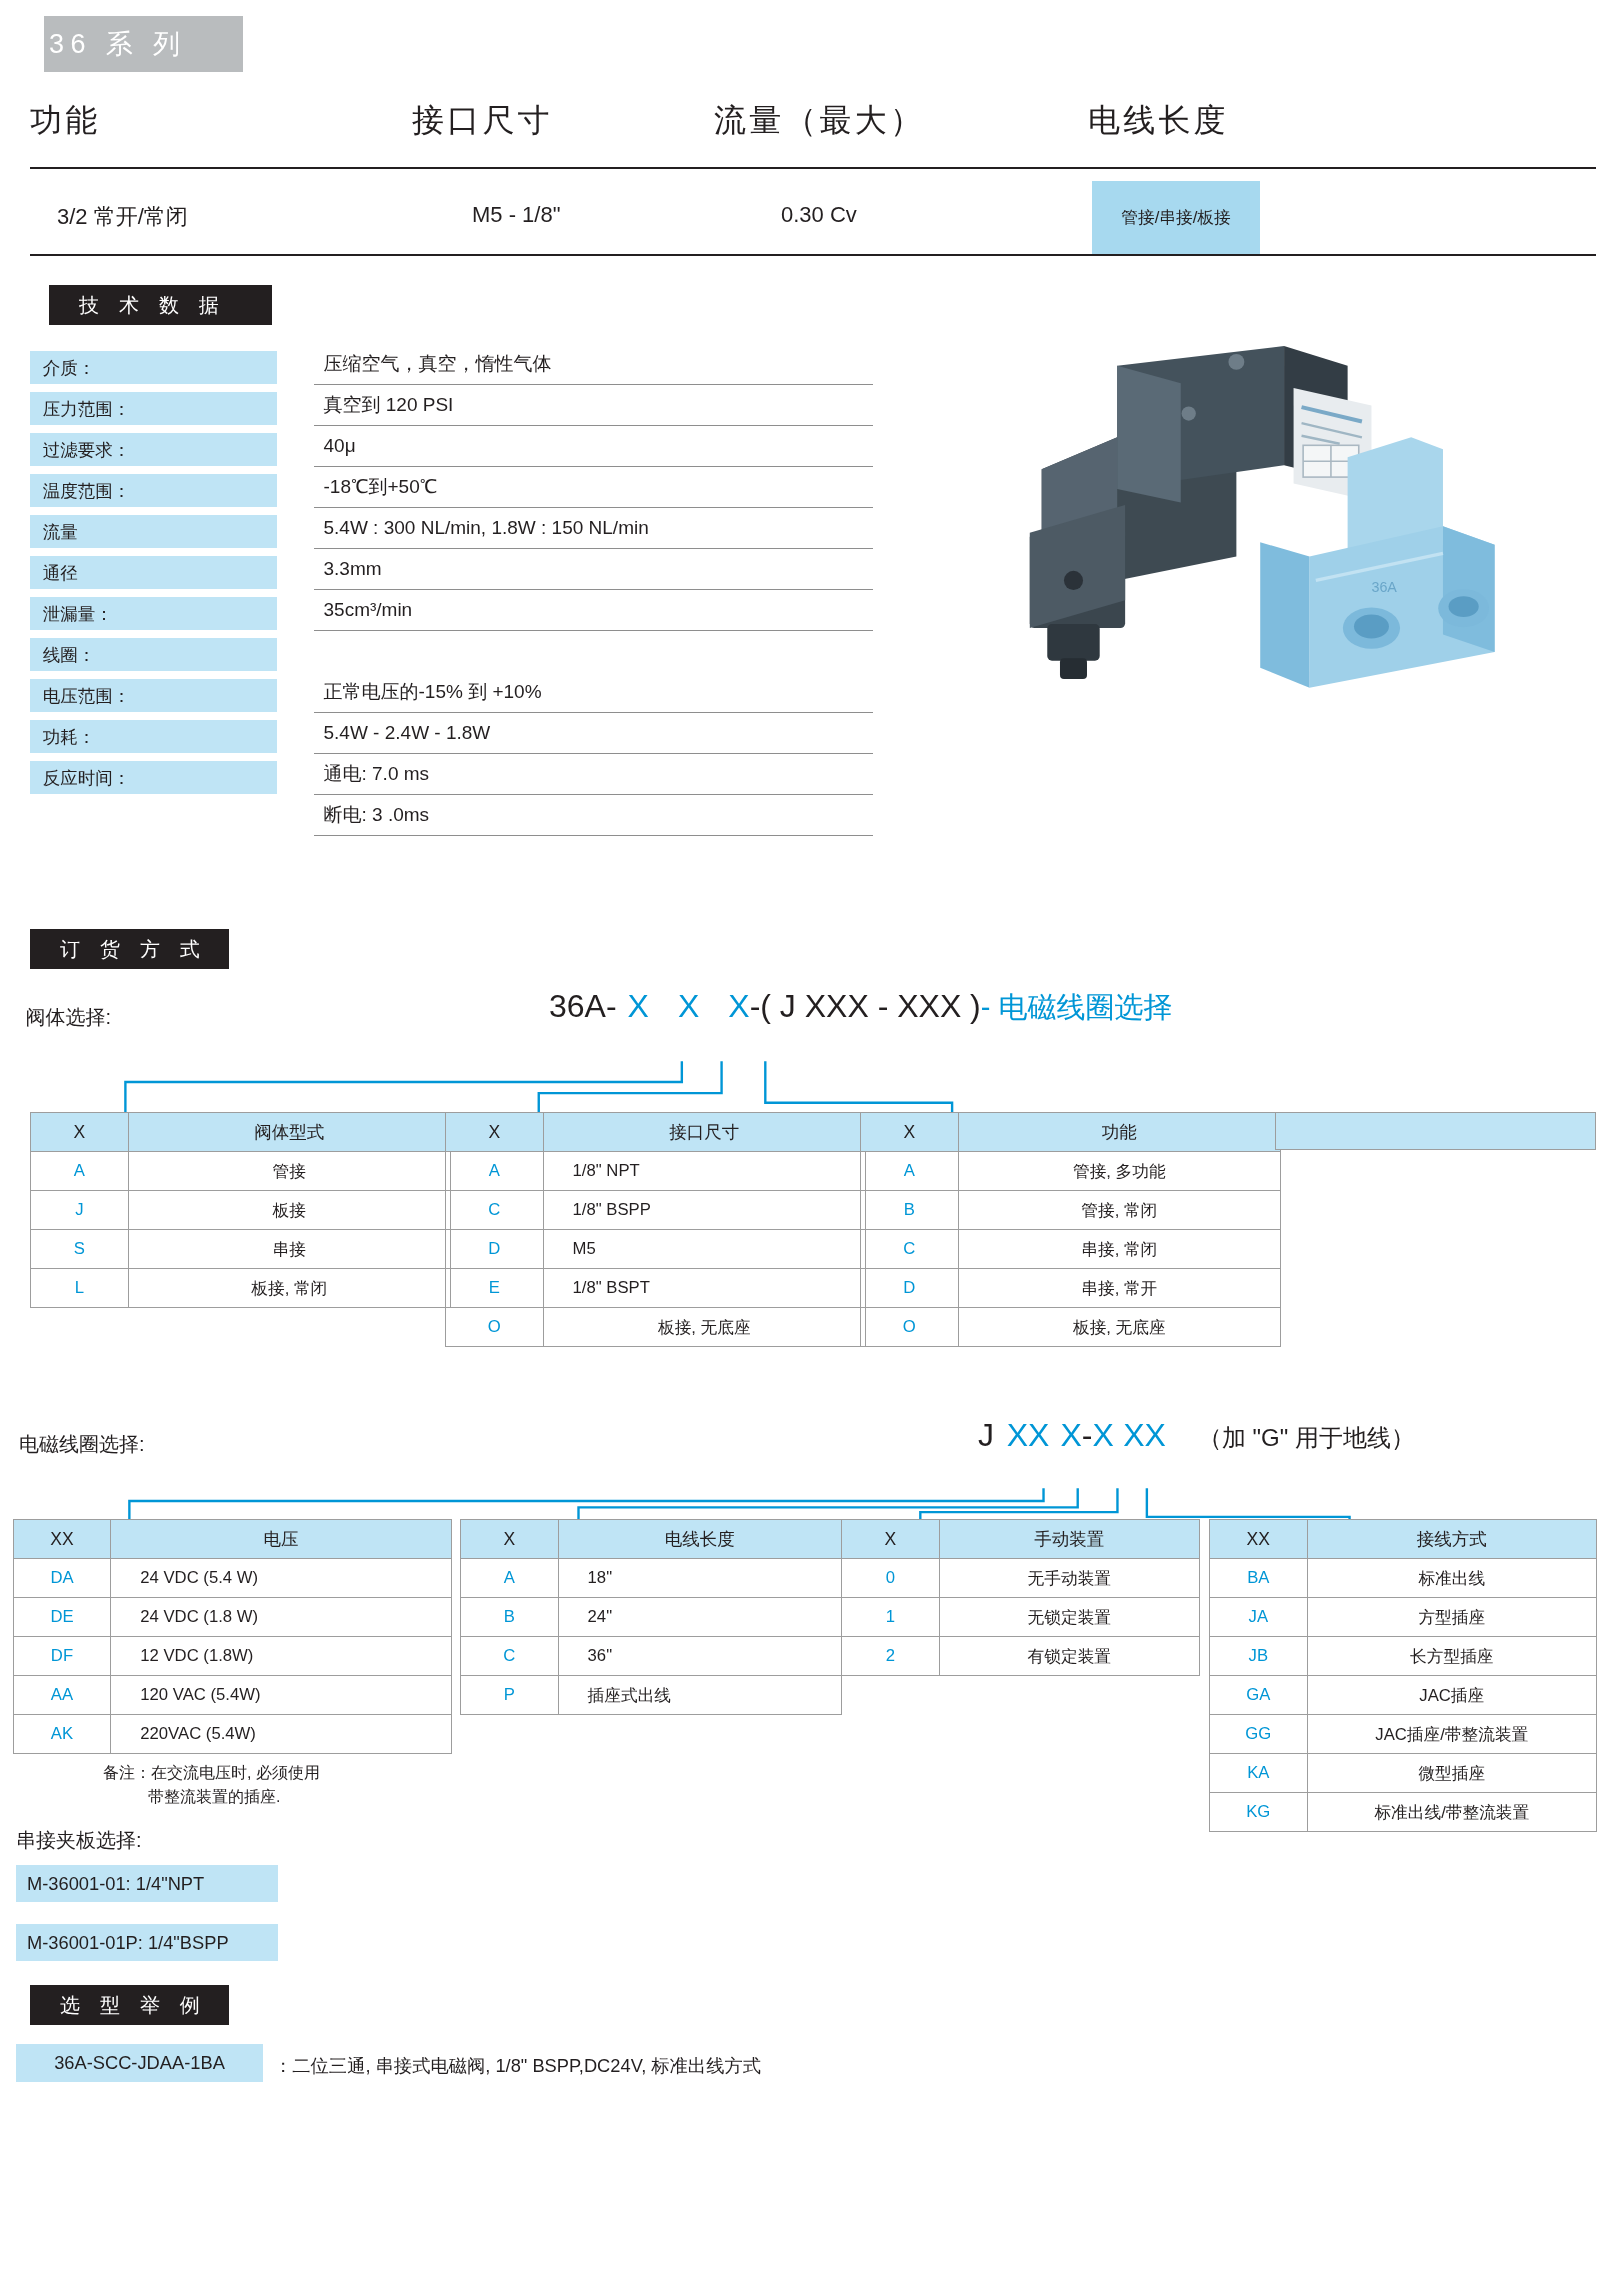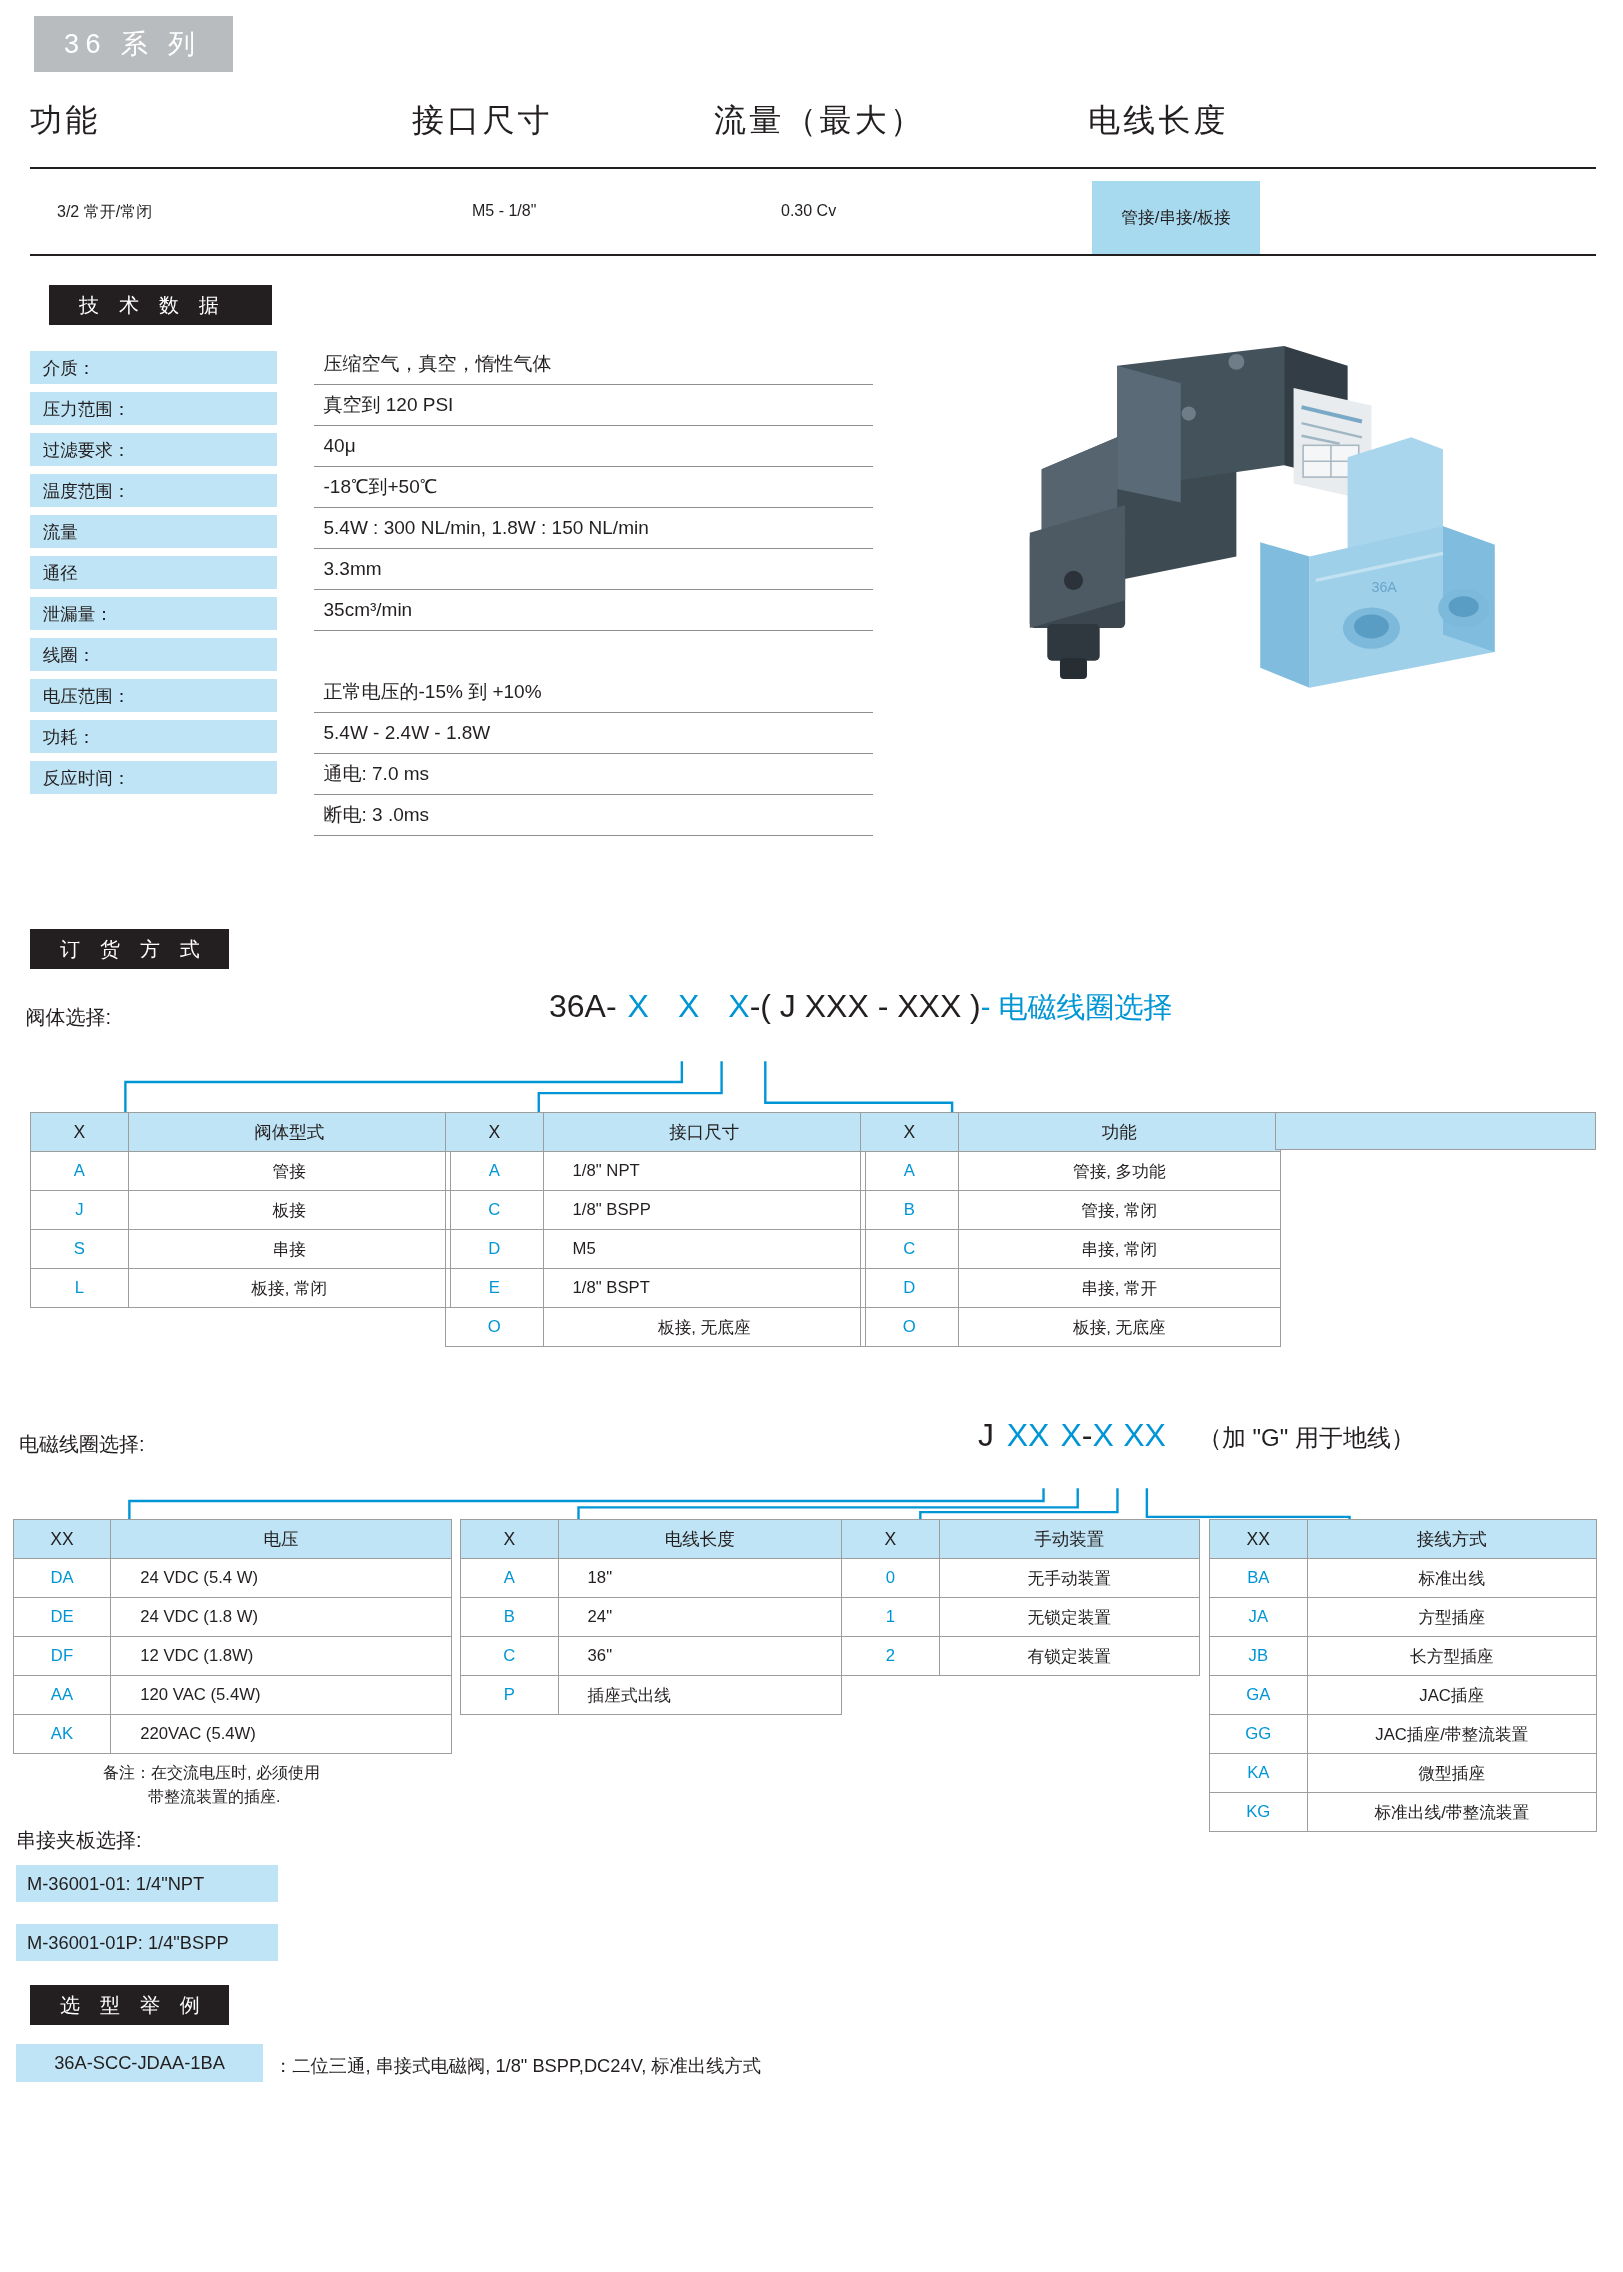--- a/index.html
+++ b/index.html
@@ -12,28 +12,28 @@
   }
   .page{
     position:relative;
     width:1624px;
     height:2273px;
     box-sizing:border-box;
     padding:0 0 0 0;
   }
   
   .series-tag{
-    position:absolute;left:34px;top:16px;
+    position:absolute;left:44px;top:16px;
     width:199px;height:56px;
     background:#b9bcbe;
     color:#ffffff;
     font-size:27px;
     letter-spacing:6.4px;
     display:flex;align-items:center;
-    padding-left:30px;
+    padding-left:5px;
     box-sizing:border-box;
   }
   
   .top-head{
     position:absolute;left:30px;top:99px;width:1566px;height:56px;
   }
   .top-head .col{
     position:absolute;top:0;
     font-size:32px;
     letter-spacing:3.2px;
@@ -44,21 +44,21 @@
   .c3{left:684px;}
   .c4{left:1058px;}
 
   .top-rule{
     position:absolute;left:30px;top:167px;width:1566px;height:2.4px;background:#231f20;
   }
   .top-vals{
     position:absolute;left:30px;top:181px;width:1566px;height:72px;
   }
   .top-vals .v{
-    position:absolute;top:20.7px;font-size:16px;color:#231f20;
+    position:absolute;top:20.7px;font-size:22px;color:#231f20;
   }
   .v1{left:27px;}
   .v2{left:442px;}
   .v3{left:751px;}
   .mount-box{
     position:absolute;left:1062px;top:0px;width:168px;height:73px;
     background:#a7d9ef;
     display:flex;align-items:center;justify-content:center;
     font-size:16.7px;color:#231f20;
   }

